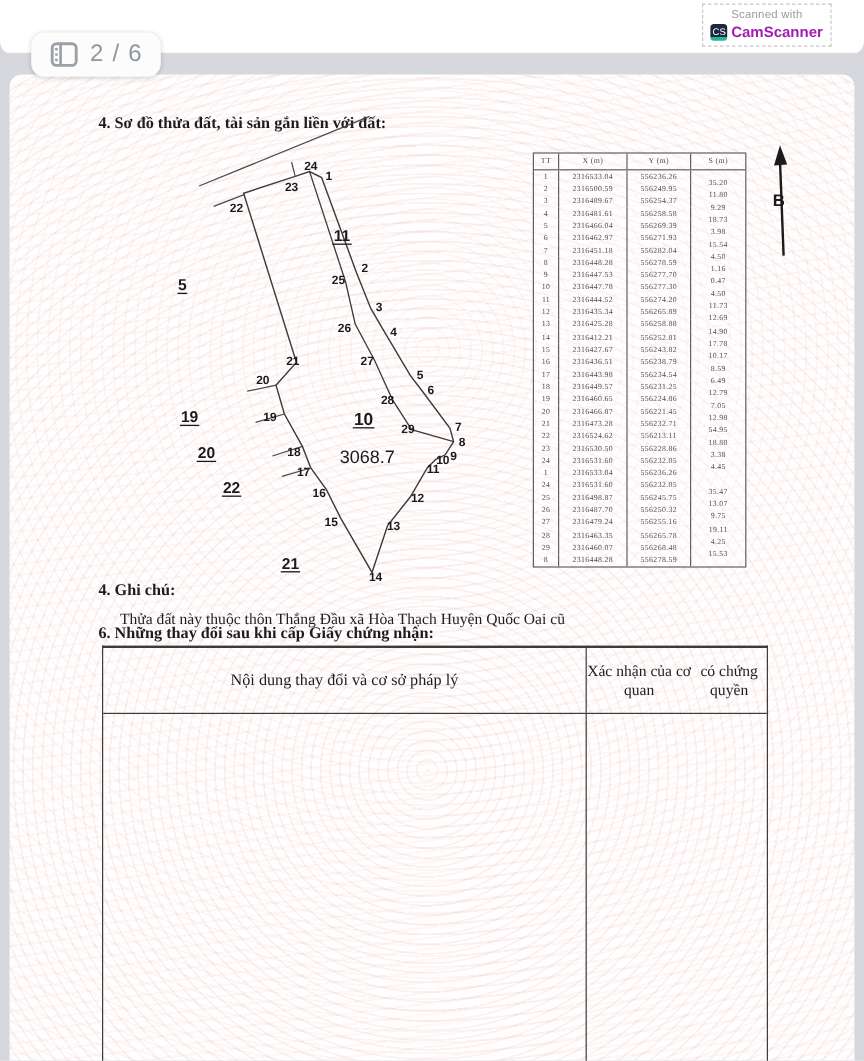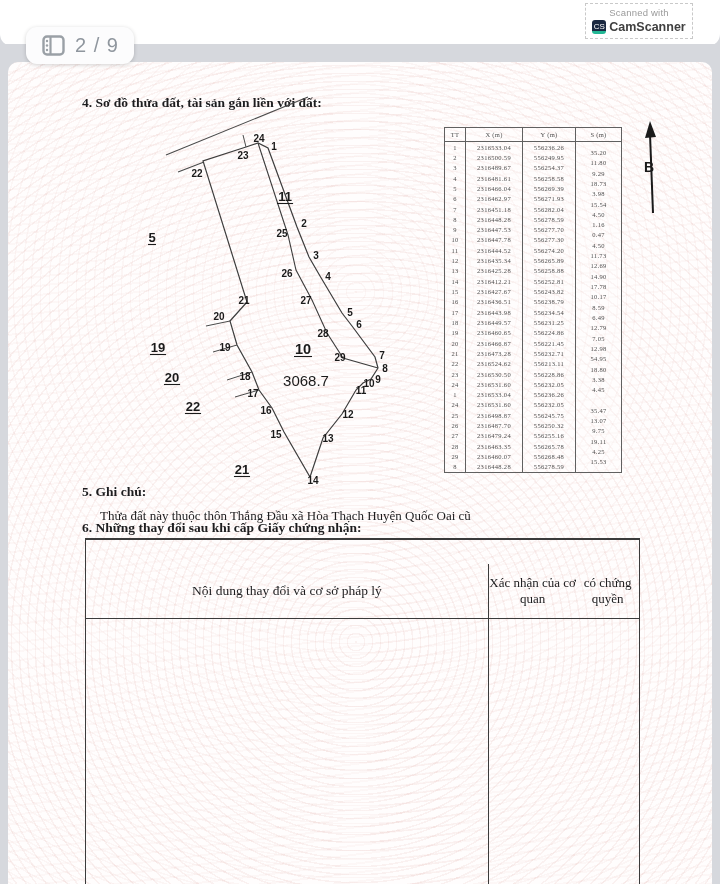--- a/index.html
+++ b/index.html
@@ -18,21 +18,21 @@
       repeating-linear-gradient(173deg, rgba(214,140,130,0.05) 0 2px, rgba(255,255,255,0) 2px 9px);
   }
 
   
   .cs-badge{position:absolute;left:585px;top:3px;width:98px;padding:3px 4px 4px 4px;background:#fff;
     border:1.5px dashed #c9c9c9;text-align:center;font-family:"Liberation Sans",sans-serif;z-index:6;}
   .cs-badge .l1{font-size:9.5px;color:#9a9a9a;letter-spacing:.2px;}
   .cs-badge .l2{display:flex;align-items:center;justify-content:center;gap:3px;margin-top:2px;}
   .cs-logo{width:14px;height:14px;border-radius:3px;background:linear-gradient(#1a2840 78%, #23b795 78%);
     color:#fff;font-size:8px;font-weight:normal;line-height:14px;text-align:center;font-family:"Liberation Sans",sans-serif;}
-  .cs-brand{font-size:12.5px;font-weight:bold;color:#404040;}
+  .cs-brand{font-size:12.5px;font-weight:bold;color:#a21caf;}
 
   
   .band{position:absolute;left:0;top:44px;width:720px;height:20px;background:#d6d8dd;}
 
   
   .pill{position:absolute;left:26px;top:27px;height:37px;padding:0 15px;display:flex;align-items:center;gap:9px;
     background:#fcfcfd;border-radius:11px;box-shadow:0 1px 4px rgba(0,0,0,0.18);z-index:7;
     font-family:"Liberation Sans",sans-serif;}
   .pill .num{font-size:20px;color:#8f969e;letter-spacing:1px;}
 
@@ -49,21 +49,21 @@
   .ct .c1{width:20px;border-right:1px solid #606060;text-align:center;align-self:stretch;display:flex;align-items:center;justify-content:center;}
   .ct .c2{width:56px;border-right:1px solid #606060;text-align:center;align-self:stretch;display:flex;align-items:center;justify-content:center;}
   .ct .c3{width:52px;border-right:1px solid #606060;text-align:center;align-self:stretch;display:flex;align-items:center;justify-content:center;}
   .ct .c4{flex:1;text-align:center;align-self:stretch;display:flex;align-items:center;justify-content:center;}
   .ct-row .c4 span{transform:translateY(-5px);}
 
   
   .chg{position:absolute;left:85px;top:538px;width:553px;height:346px;
     border-top:2.5px solid #3b3b3b;border-left:1.5px solid #3b3b3b;border-right:1.5px solid #3b3b3b;
     display:flex;flex-direction:column;}
-  .chg-head{height:54px;border-bottom:1.5px solid #3b3b3b;display:flex;flex:none;margin-top:24px;}
+  .chg-head{height:54px;border-bottom:1.5px solid #3b3b3b;display:flex;flex:none;}
   .chg-body{flex:1;display:flex;}
   .chg .cl{width:402px;border-right:1.5px solid #3b3b3b;display:flex;align-items:center;justify-content:center;text-align:center;}
   .chg .cr{flex:1;display:flex;flex-direction:row;align-items:center;justify-content:center;text-align:center;}
   .chg-head .cl{font-size:13.5px;color:#1d1d1f;}
   .chg-head .cr{font-size:13px;color:#1d1d1f;line-height:1.25;}
 
   svg text{font-family:"Liberation Sans",sans-serif;fill:#1a1a1a;}
   .diagram-svg{position:absolute;left:0;top:0;z-index:3;}
 </style>
 </head>
@@ -85,21 +85,21 @@
   </div>
 
   <div class="pill">
     <svg width="25" height="25" viewBox="0 0 25 25">
       <rect x="2.5" y="3.5" width="20" height="18" rx="3.5" fill="none" stroke="#9aa0a6" stroke-width="2.4"></rect>
       <line x1="9.5" y1="3.5" x2="9.5" y2="21.5" stroke="#9aa0a6" stroke-width="2.2"></line>
       <circle cx="6" cy="8" r="1.2" fill="#9aa0a6"></circle>
       <circle cx="6" cy="12.5" r="1.2" fill="#9aa0a6"></circle>
       <circle cx="6" cy="17" r="1.2" fill="#9aa0a6"></circle>
     </svg>
-    <span class="num">2 / 9</span>
+    <span class="num">2 / 6</span>
   </div>
 
   <div class="doc-text b" style="left:82px;top:95px;font-size:13.5px;">4. Sơ đồ thửa đất, tài sản gắn liền với đất:</div>
 
   <svg id="diagram-svg" class="diagram-svg" width="720" height="500" viewBox="0 0 720 500">
       <polyline points="166,155 308,97" fill="none" stroke="#4a4a4a" stroke-width="1.1"></polyline>
       <polyline points="178,172 204,162" fill="none" stroke="#4a4a4a" stroke-width="1.1"></polyline>
       <polygon points="268,148 297,227 309,257 320,276 342,313 352,326 375,357 378,368 371,379 363,383 356,390 342,414 323,438 310,477 284,432 272,408 259,390 252,372 237,345 230,321 247,302 203,161 246,147 258,143" fill="none" stroke="#3d3d3d" stroke-width="1.2"></polygon>
       <polyline points="258,143 288,235 296,270 312,300 327,333 343,358 378,368" fill="none" stroke="#3d3d3d" stroke-width="1.1"></polyline>
       <polyline points="230,321 206,326" fill="none" stroke="#4a4a4a" stroke-width="1"></polyline>
@@ -415,21 +415,21 @@
       <div class="ct-row">
         <span class="c1">8</span>
         <span class="c2">2316448.28</span>
         <span class="c3">556278.59</span>
         <span class="c4">
           <span>15.53</span>
         </span>
       </div>
     </div>
 
-  <div class="doc-text b" style="left:82px;top:484px;font-size:13.5px;">5. Ghi chú:</div>
+  <div class="doc-text b" style="left:82px;top:484px;font-size:13.5px;">4. Ghi chú:</div>
   <div class="doc-text" style="left:100px;top:508px;font-size:13px;">Thửa đất này thuộc thôn Thắng Đầu xã Hòa Thạch Huyện Quốc Oai cũ</div>
 
   <div class="doc-text b" style="left:82px;top:520px;font-size:13.5px;text-align:right;">6. Những thay đổi sau khi cấp Giấy chứng nhận:</div>
 
   <div class="chg">
     <div class="chg-head">
       <div class="cl">Nội dung thay đổi và cơ sở pháp lý</div>
       <div class="cr">
         <span>Xác nhận của cơ quan</span>
         <span>có chứng quyền</span>

